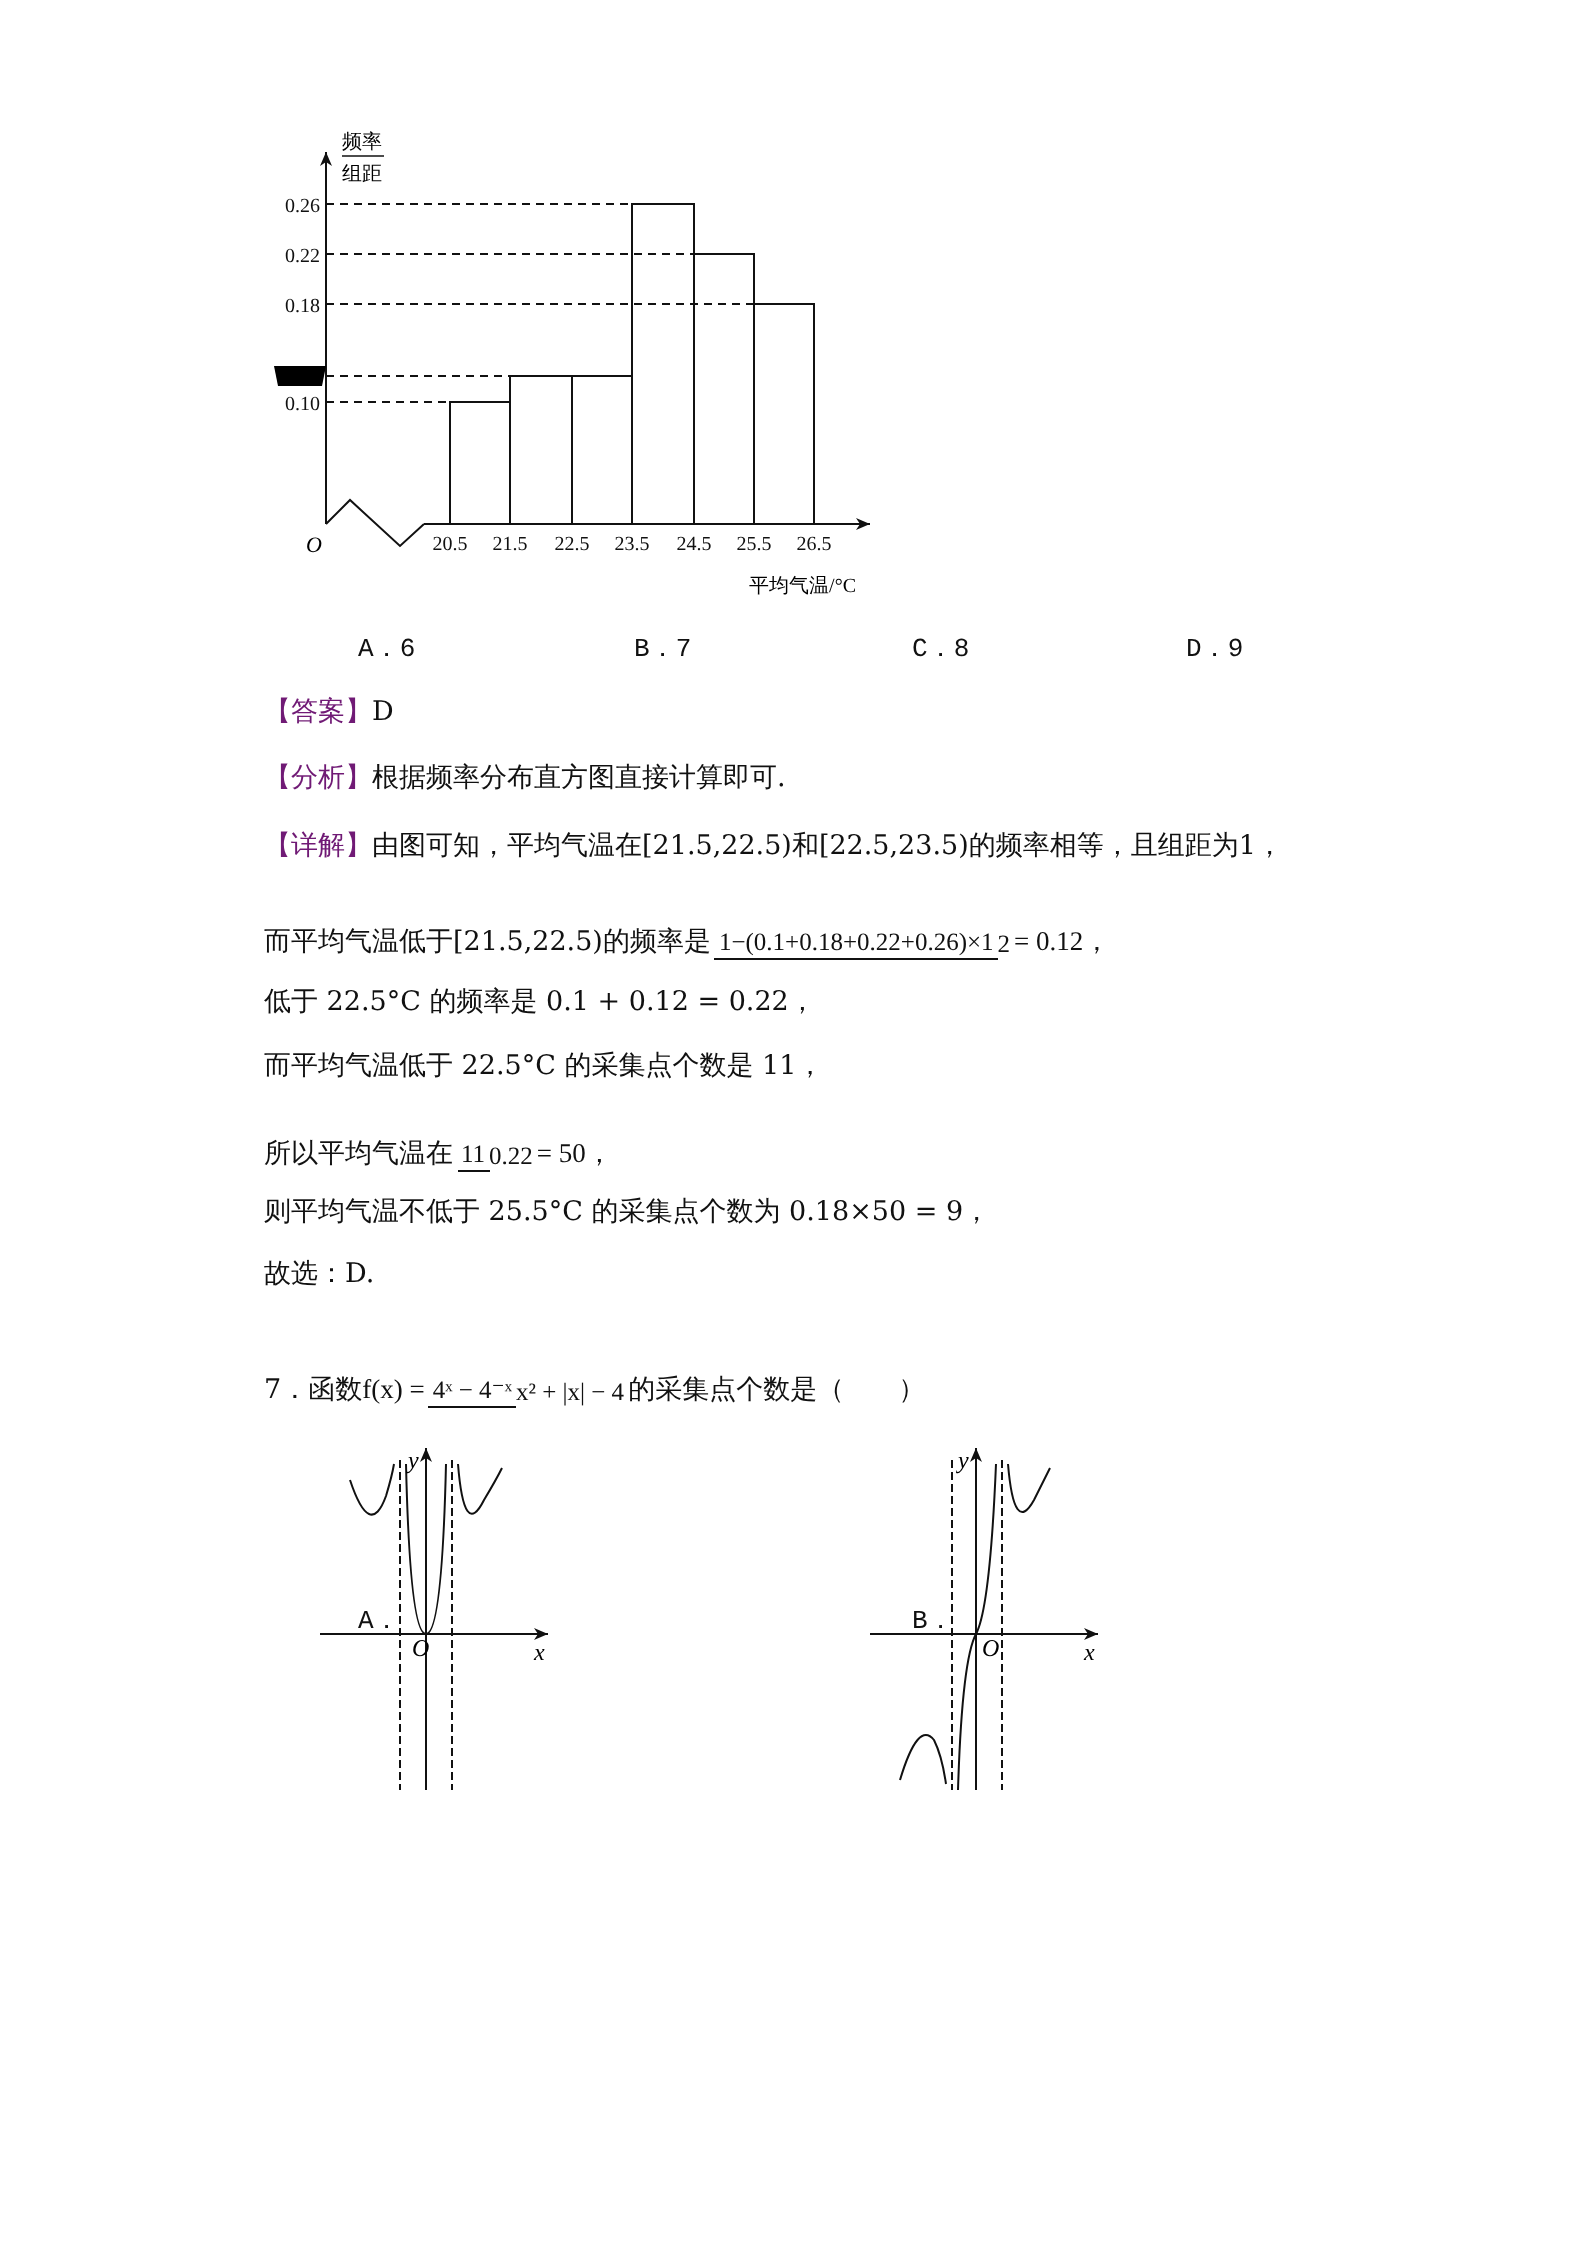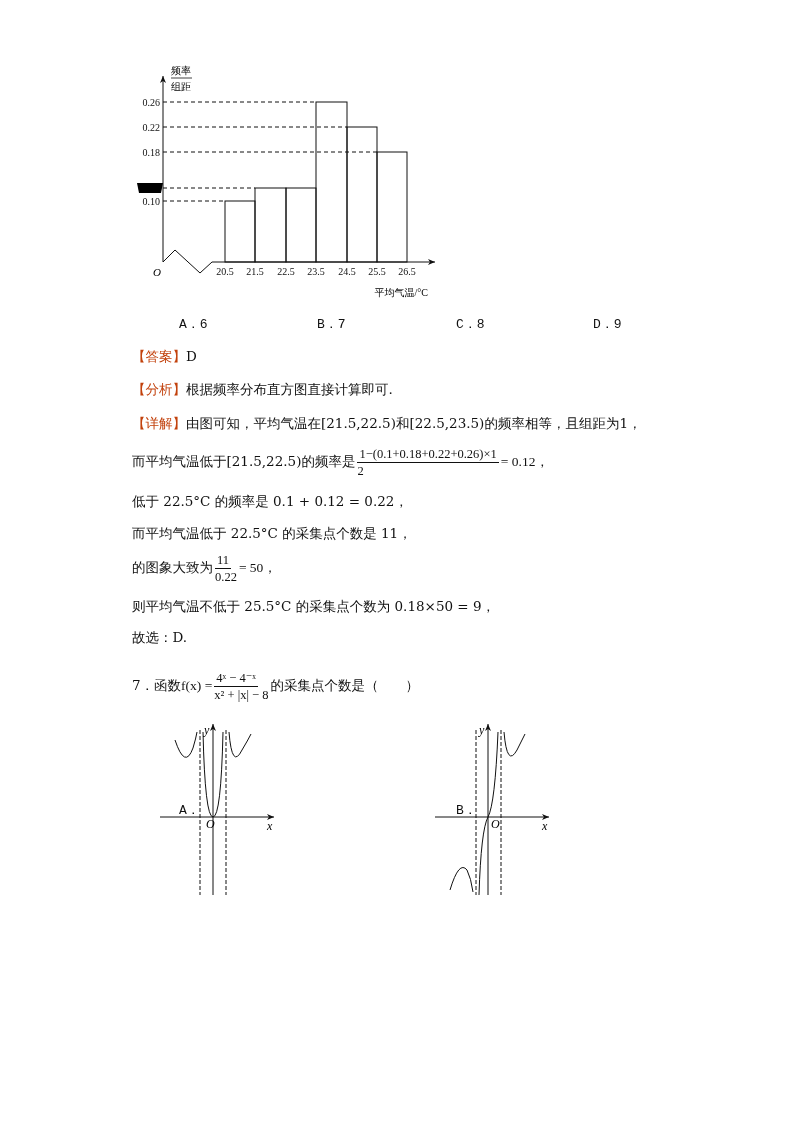--- a/index.html
+++ b/index.html
@@ -1,22 +1,22 @@
 <!DOCTYPE html>
 <html><head>
 <meta charset="utf-8">
 <style>
   html, body { margin:0; padding:0; background:#fff; }
   body { width:794px; height:1123px; position:relative; overflow:hidden;
          font-family:"DejaVu Serif","Liberation Serif",serif; color:#111; }
   .abs { position:absolute; }
   .txt { font-size:13.5px; white-space:nowrap; line-height:18px; }
-  .tag { color:#c2410c; }
+  .tag { color:#701a75; }
   .opt { font-family:"Liberation Mono","DejaVu Sans Mono",monospace; font-size:13px;margin-left:47px; }
-  .frac { display:inline-flex; flex-direction:column; align-items:flex-start; vertical-align:middle; margin:0 2px; }
+  .frac { display:inline-flex; flex-direction:row; align-items:center; vertical-align:middle; margin:17px 2px; }
   .frac .num { border-bottom:1px solid #111; padding:0 2px; line-height:16px; font-size:12.5px; }
   .frac .den { line-height:16px; font-size:12.5px; }
   .math { font-family:"Liberation Serif","DejaVu Serif",serif; font-size:13.5px; }
   svg text { font-family:"Liberation Serif","DejaVu Serif",serif; }
 </style>
 </head>
 <body>
 
 <svg class="abs" style="left:0;top:0" width="794" height="310" viewBox="0 0 794 310">
   <defs>
@@ -89,32 +89,32 @@
 </div>
 <div class="abs txt" style="left:132px;top:446px">
   <span>而平均气温低于[21.5,22.5)的频率是</span><span class="frac math">
       <span class="num">1−(0.1+0.18+0.22+0.26)×1</span>
       <span class="den">2</span>
     </span><span class="math">= 0.12，</span>
 </div>
 <div class="abs txt" style="left:132px;top:492px">低于 22.5°C 的频率是 0.1 + 0.12 = 0.22，</div>
 <div class="abs txt" style="left:132px;top:524px">而平均气温低于 22.5°C 的采集点个数是 11，</div>
 <div class="abs txt" style="left:132px;top:552px">
-  <span>的图象大致为</span><span class="frac math">
+  <span>所以平均气温在</span><span class="frac math">
       <span class="num">11</span>
       <span class="den">0.22</span>
     </span><span class="math">= 50，</span>
 </div>
 <div class="abs txt" style="left:132px;top:597px">则平均气温不低于 25.5°C 的采集点个数为 0.18×50 = 9，</div>
 <div class="abs txt" style="left:132px;top:628px">故选：D.</div>
 
 <div class="abs txt" style="left:132px;top:670px">
   <span>7．函数</span><span class="math" style="">f(x) =</span><span class="frac math">
       <span class="num">4ˣ − 4⁻ˣ</span>
-      <span class="den">x² + |x| − 8</span>
+      <span class="den">x² + |x| − 4</span>
     </span><span>的采集点个数是（　　）</span>
 </div>
 
 <div class="abs txt opt" style="left:132px;top:802px">A．</div>
 <svg class="abs" style="left:150px;top:720px" width="130" height="175" viewBox="0 0 130 175">
   <defs>
     <marker id="arr2" markerWidth="8" markerHeight="8" refX="7" refY="4" orient="auto">
       <path d="M0,1 L7,4 L0,7 L2,4 Z" fill="#111"></path>
     </marker>
   </defs>

